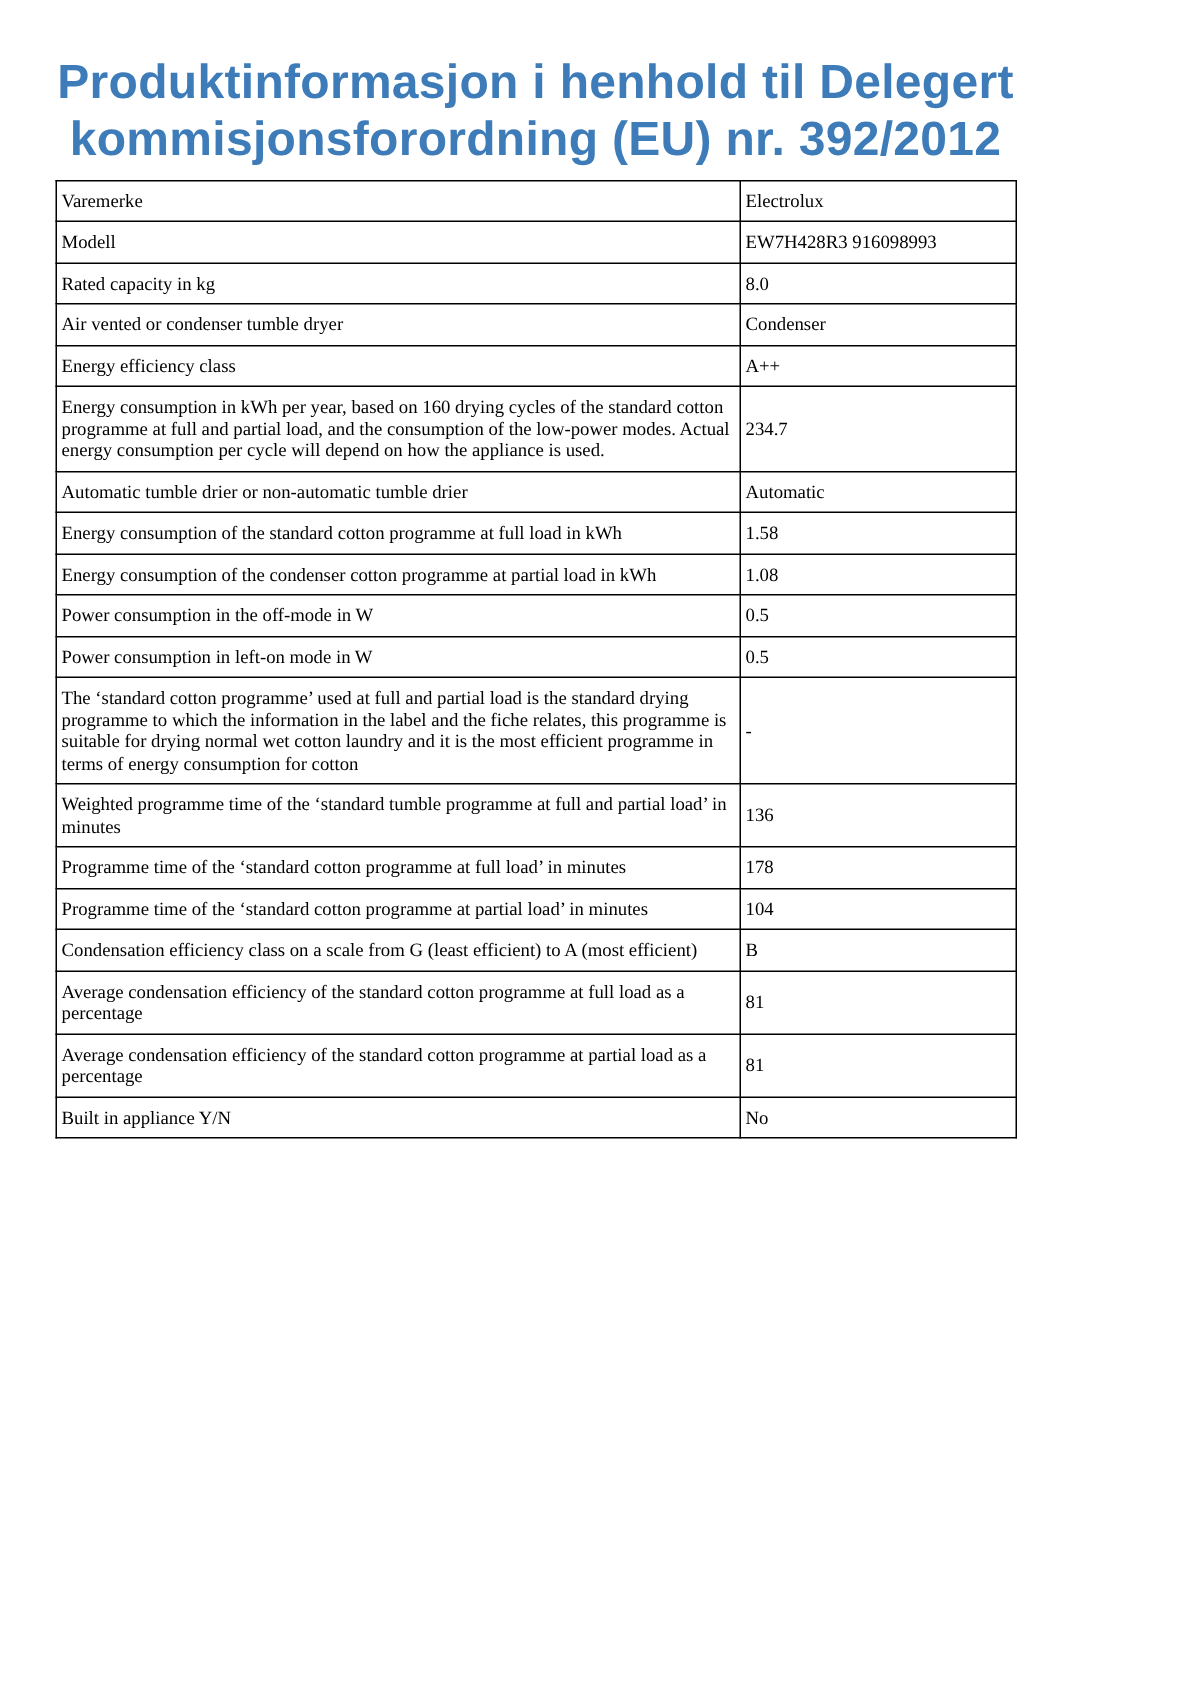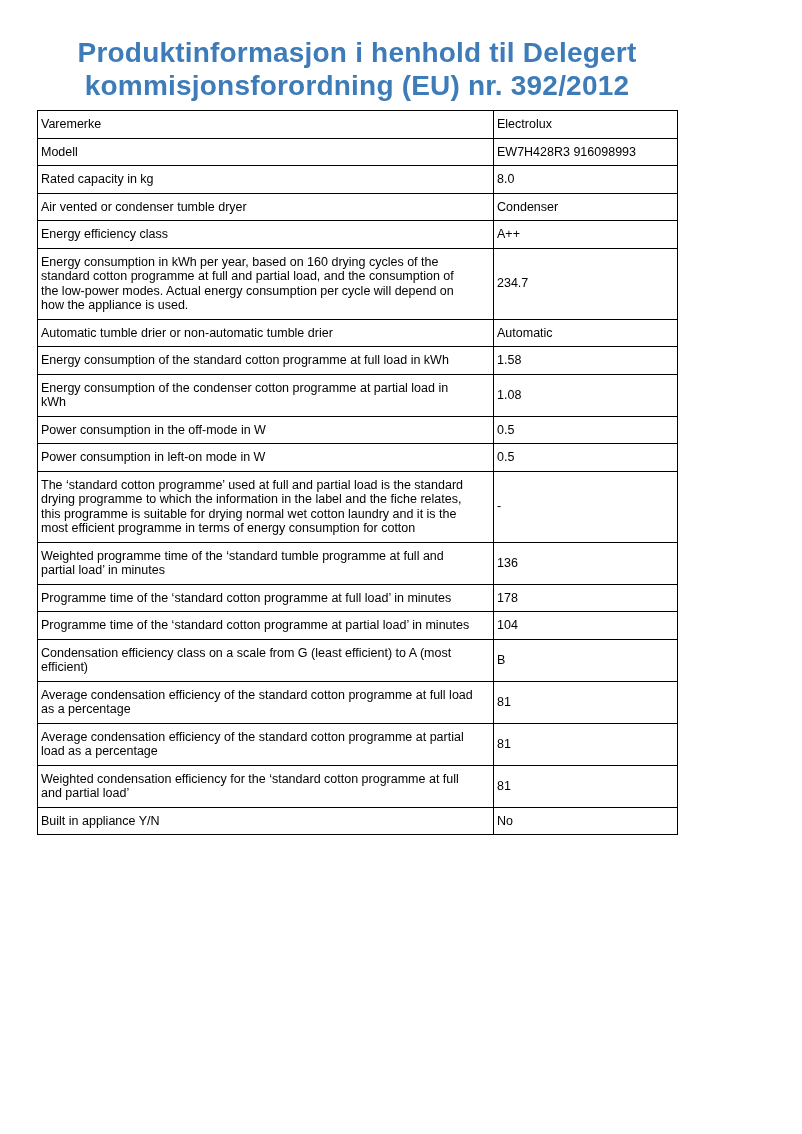--- a/index.html
+++ b/index.html
@@ -26,36 +26,37 @@
     left: 37px;
     top: 0;
     width: 640px;
   }
   .doc-title {
     margin-top: 36px;
     margin-bottom: 8px;
     text-align: center;
     color: var(--title-color);
     font-weight: bold;
-    font-size: 28px;
+    font-size: 32px;
     line-height: 1.18;
     letter-spacing: 0.2px;
   }
   table.product-table {
     border-collapse: collapse;
     table-layout: fixed;
     width: 640px;
     font-size: 12.5px;
     line-height: 1.16;
   }
   table.product-table td {
     border: 1px solid var(--border-color);
     vertical-align: middle;
-    padding: 6px 20px 6px 3px;
+    padding: 6px 6px 6px 3px;
     word-wrap: break-word;
+    font-family: Liberation Serif, serif;
   }
   td.label-cell { width: 456px; }
   td.value-cell { width: 184px; }
 </style>
 </head>
 <body>
 
 <div class="page">
   <div class="content">
     <h1 class="doc-title">
@@ -130,23 +131,19 @@
           </tr>
           <tr>
             <td class="label-cell">Average condensation efficiency of the standard cotton programme at full load as a percentage</td>
             <td class="value-cell">81</td>
           </tr>
           <tr>
             <td class="label-cell">Average condensation efficiency of the standard cotton programme at partial load as a percentage</td>
             <td class="value-cell">81</td>
           </tr>
           <tr>
-            <td class="label-cell">Weighted condensation efficiency for the ‘standard cotton programme at full and partial load’</td>
-            <td class="value-cell">81</td>
-          </tr>
-          <tr>
             <td class="label-cell">Built in appliance Y/N</td>
             <td class="value-cell">No</td>
           </tr>
         </tbody>
     </table>
   </div>
 </div>
 
 </body></html>

